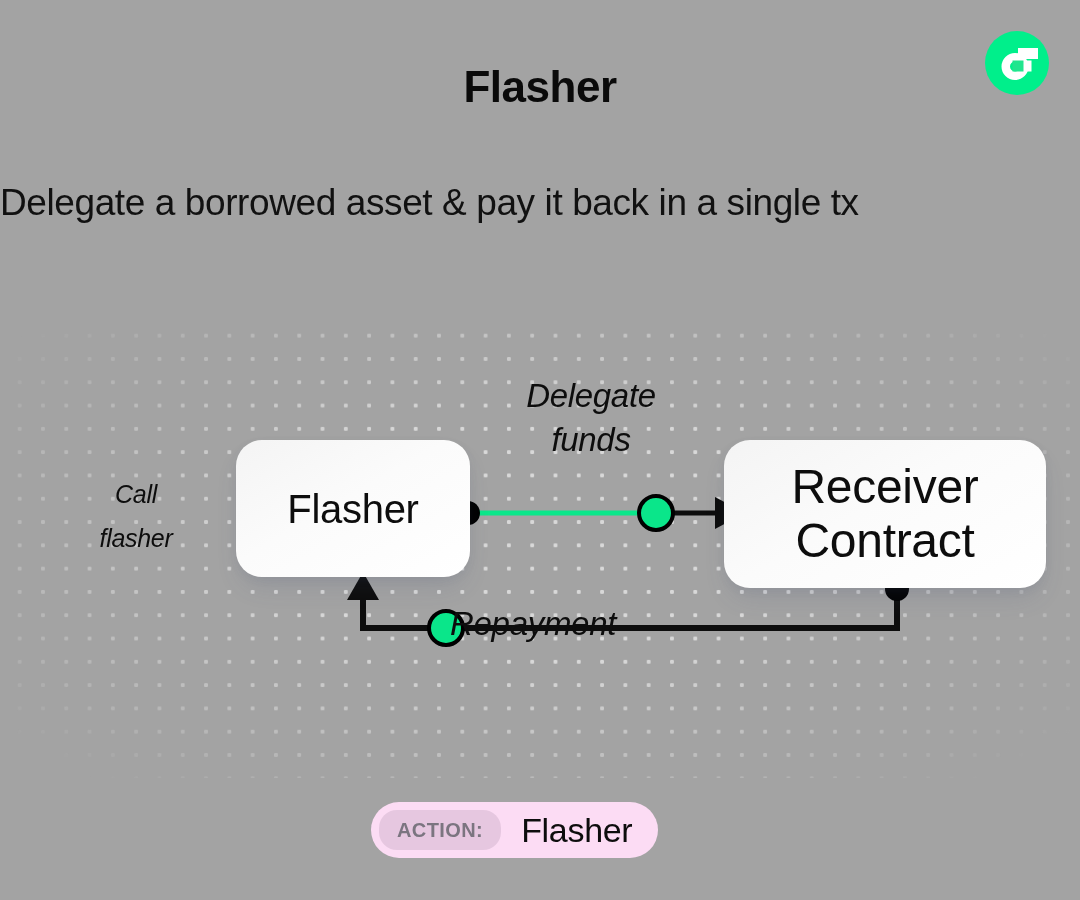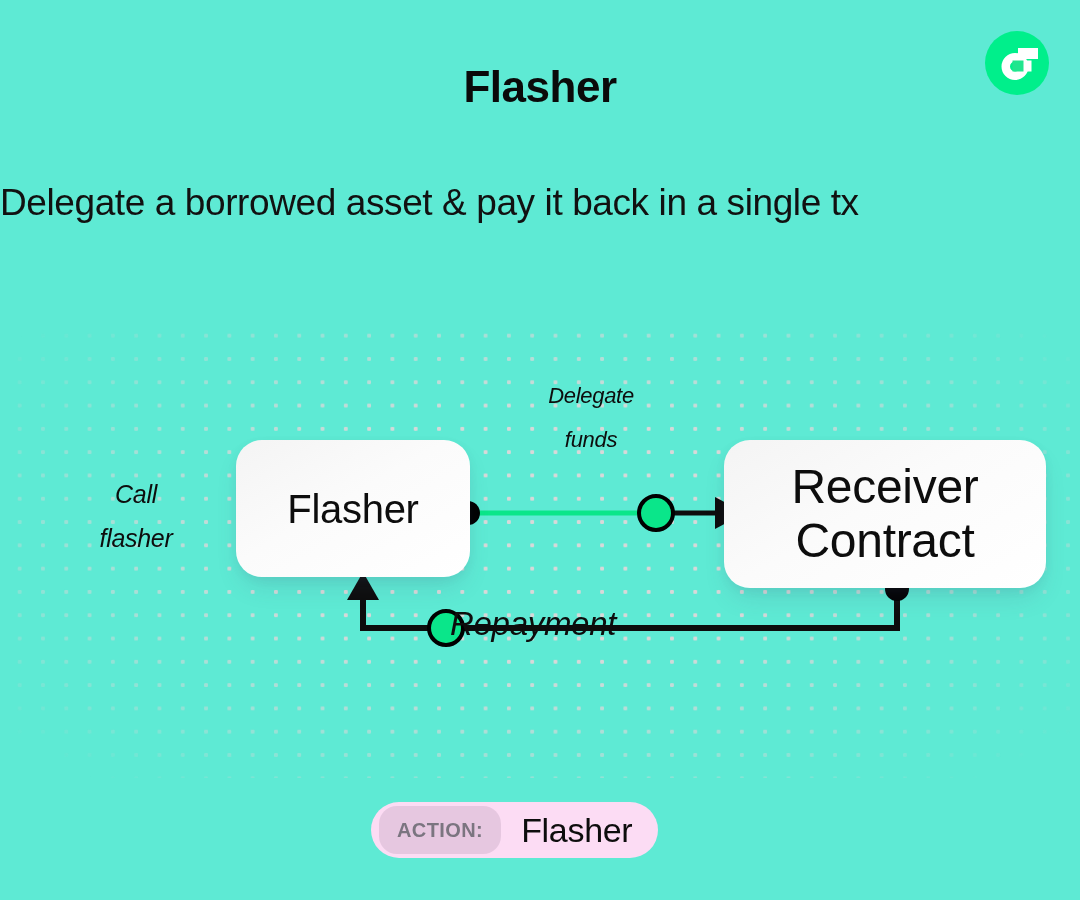--- a/index.html
+++ b/index.html
@@ -9,21 +9,21 @@
     height: 900px;
     background: #f0f0f0;
     font-family: "Liberation Sans", sans-serif;
     overflow: hidden;
   }
 
   .page {
     position: relative;
     width: 1080px;
     height: 900px;
-    background: #5eead4;
+    background: #a3a3a3;
   }
 
   
   .logo {
     position: absolute;
     top: 31px;
     left: 985px;
     width: 64px;
     height: 64px;
     border-radius: 50%;
@@ -127,21 +127,21 @@
     top: 472px;
     width: 200px;
     font-size: 25px;
     line-height: 44px;
   }
 
   .label-delegate {
     left: 460px;
     top: 374px;
     width: 262px;
-    font-size: 22px;
+    font-size: 33px;
     line-height: 44px;
   }
 
   .label-repayment {
     left: 450px;
     top: 604px;
     width: 300px;
     font-size: 33px;
     line-height: 40px;
     text-align: left;
@@ -165,21 +165,21 @@
     background: #fcdcf4;
     border-radius: 28px;
     display: flex;
     align-items: center;
     padding: 0 26px 0 8px;
   }
 
   .action-tag {
     background: #e6c7e0;
     border-radius: 18px;
-    height: 48px;
+    height: 40px;
     padding: 12px 18px;
     display: flex;
     align-items: center;
     font-size: 20px;
     font-weight: bold;
     letter-spacing: 0.4px;
     color: #7b7580;
   }
 
   .action-value {

